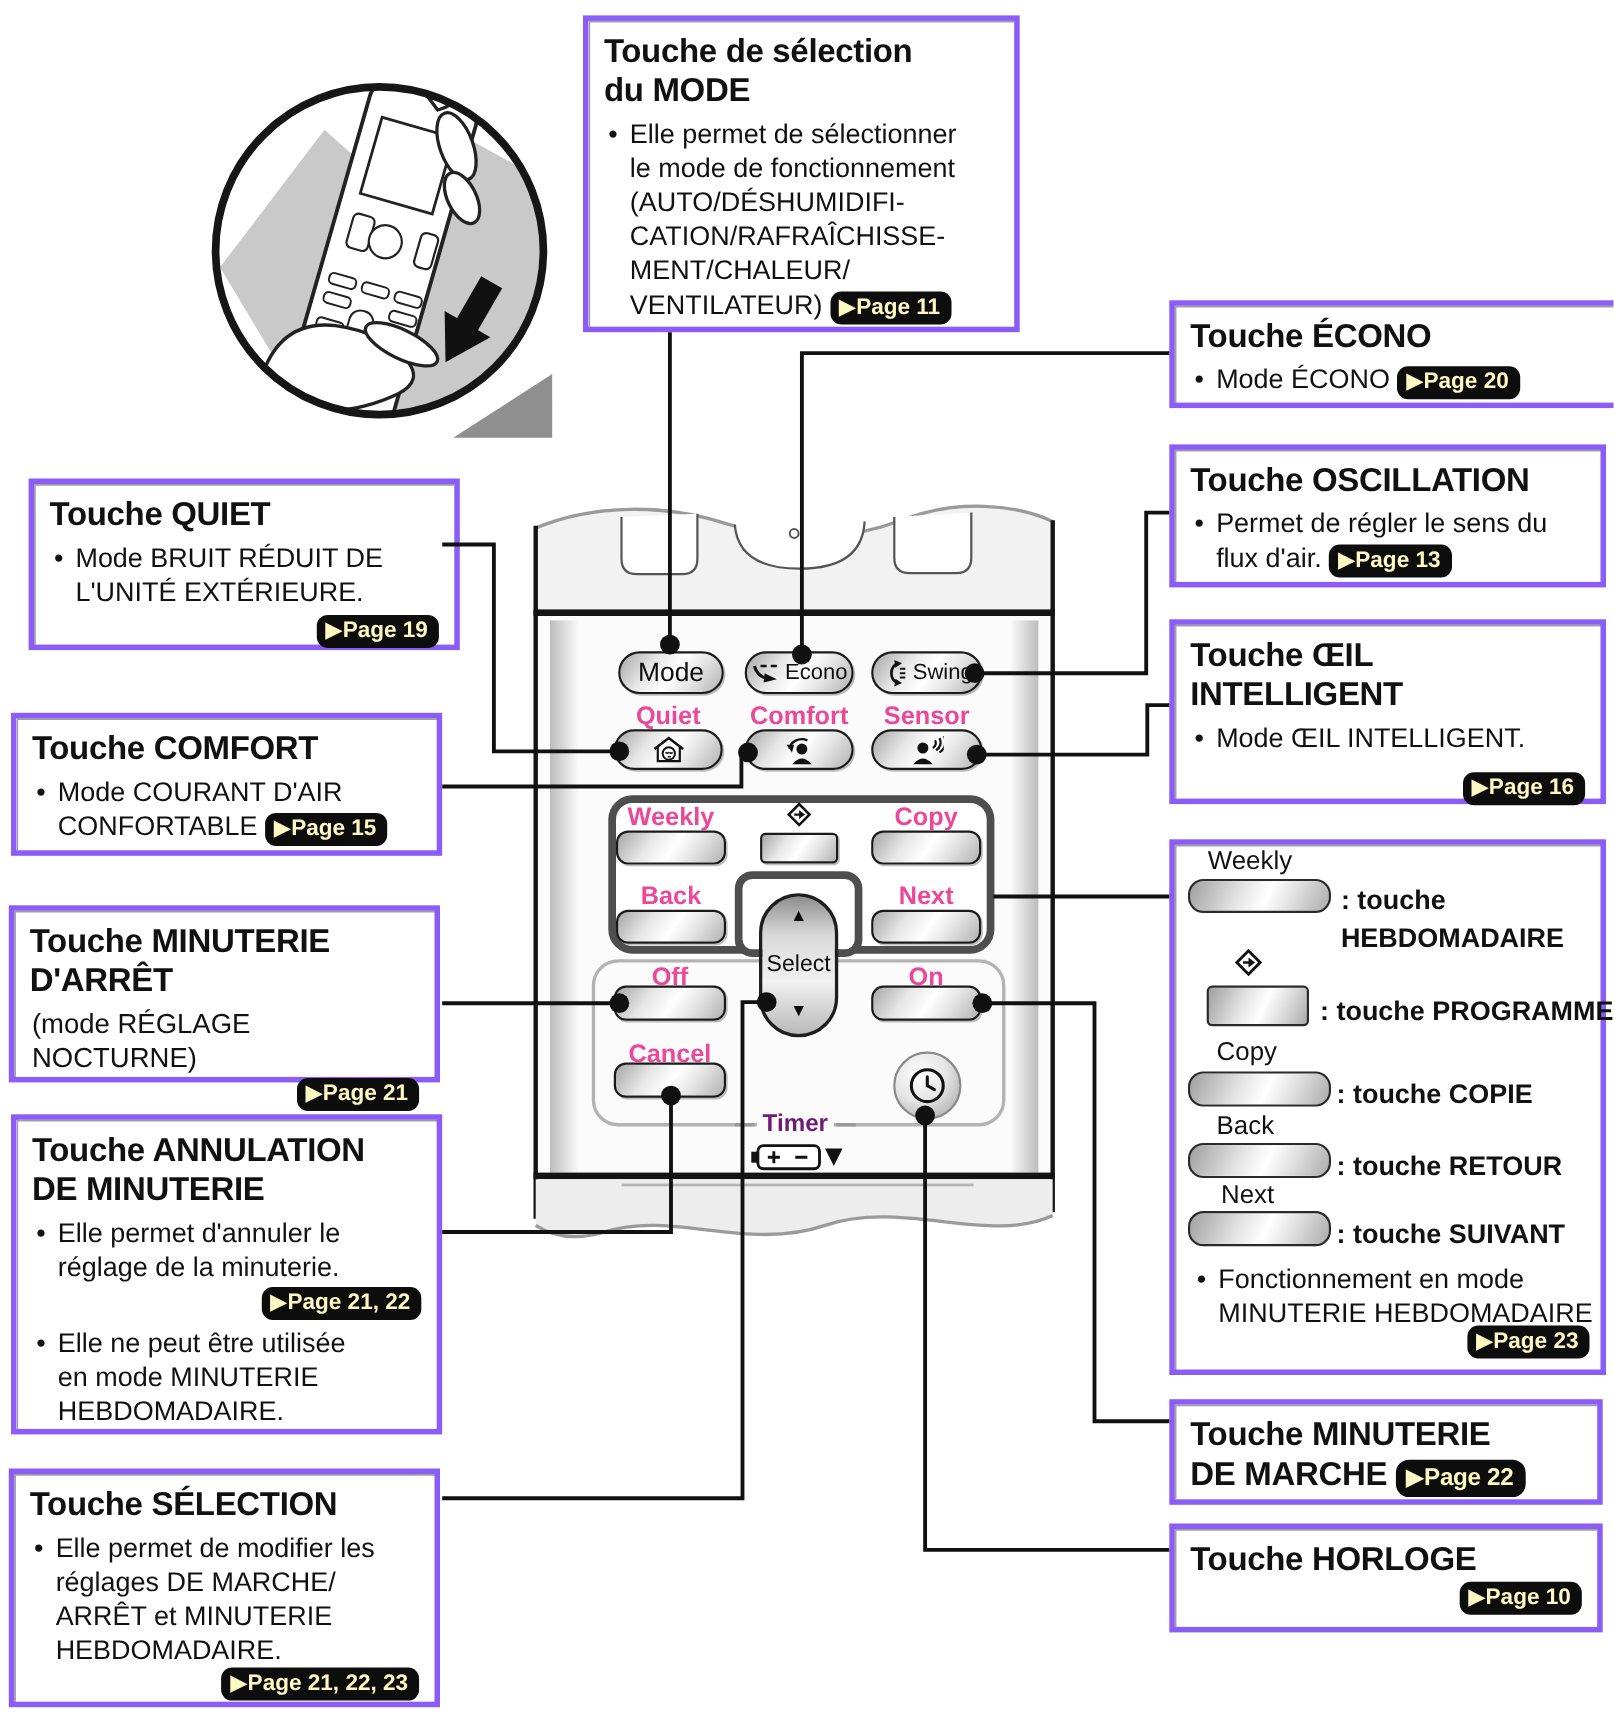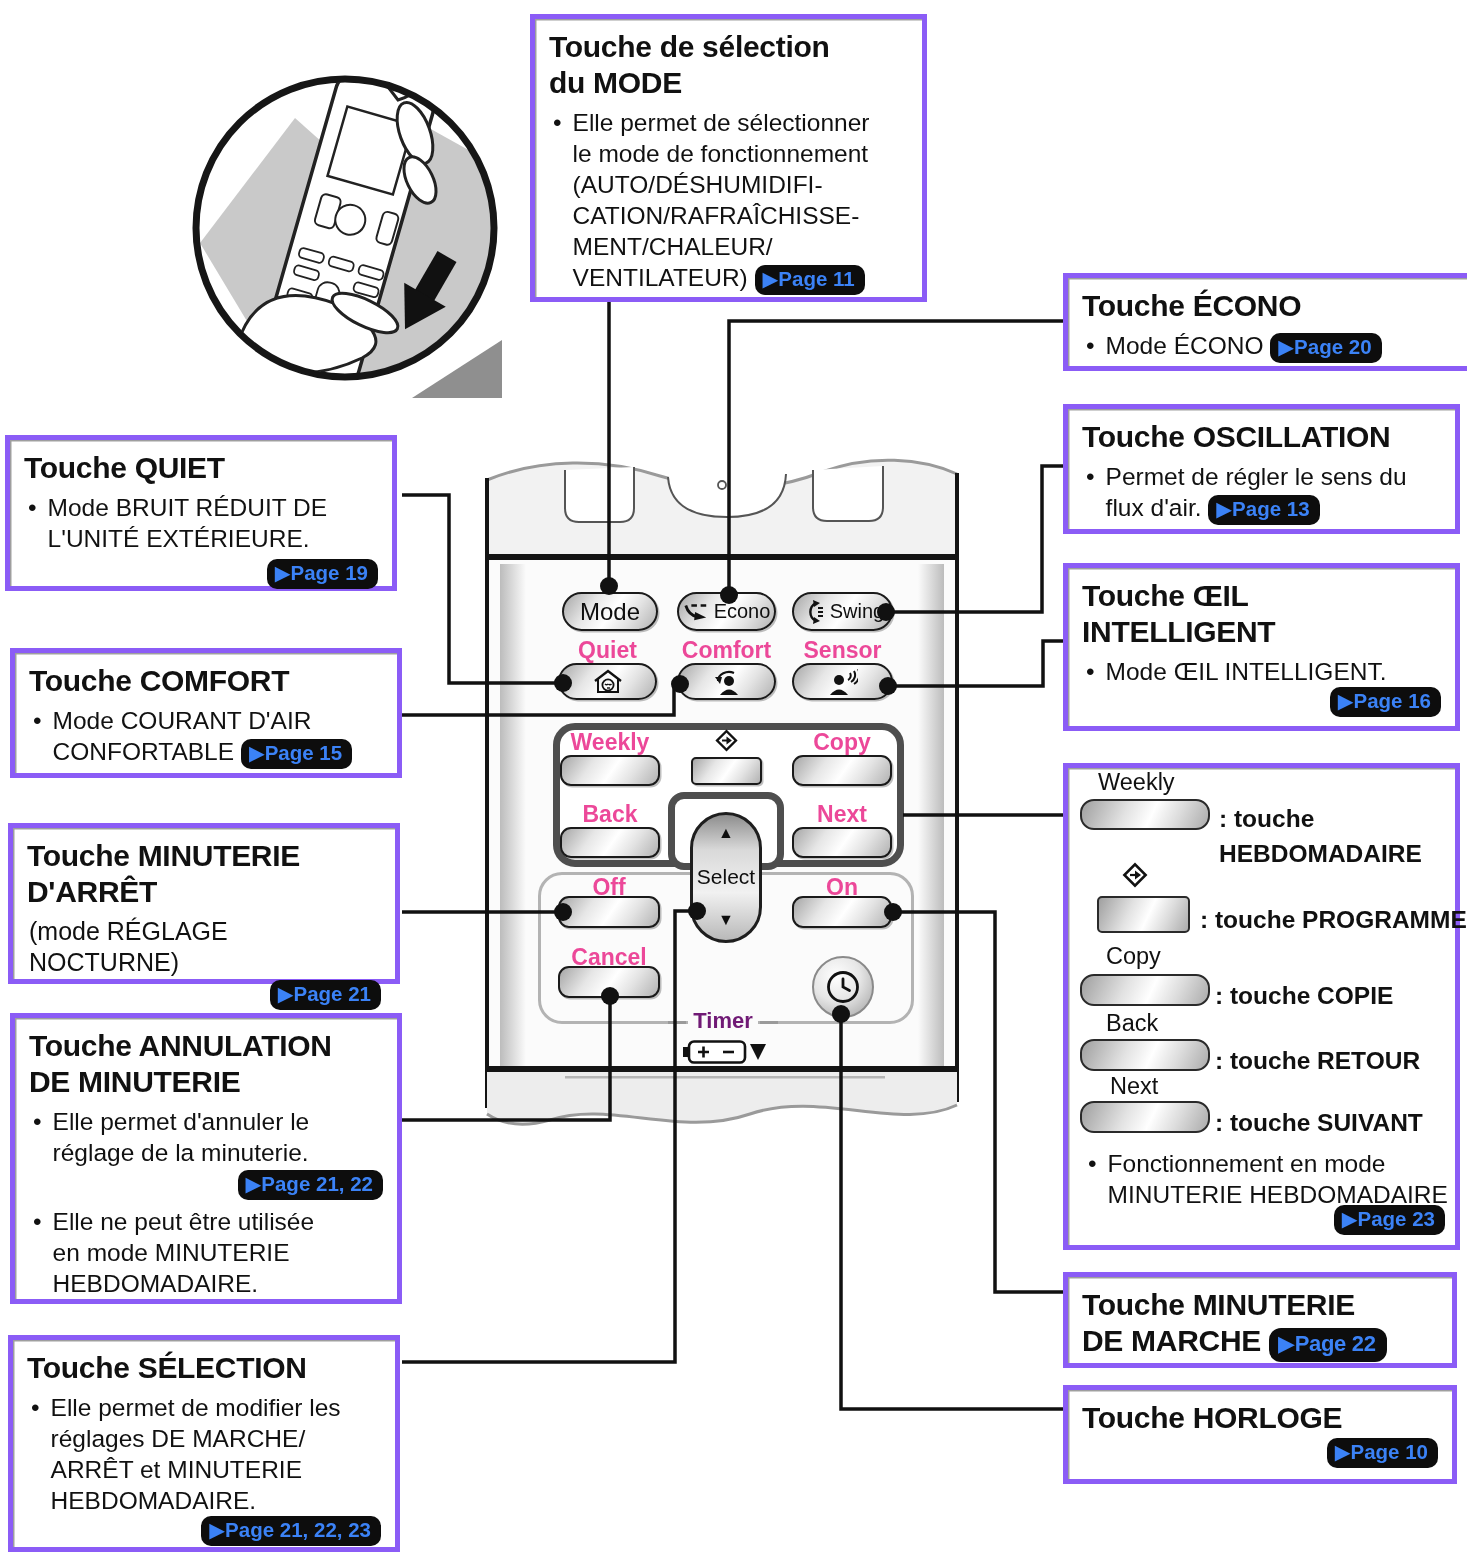--- a/index.html
+++ b/index.html
@@ -8,21 +8,21 @@
   .abs{position:absolute;}
   
   .box{position:absolute;background:#fff;border:5px solid #8b5cf6;box-sizing:border-box;
        padding:8px 14px 10px 14px;box-shadow:inset 1.5px 1.5px 0 rgba(40,40,40,.45);}
   .box h2{margin:2px 0 6px 0;font-size:30px;line-height:36px;font-weight:bold;
           white-space:pre-line;letter-spacing:-.3px;}
   .bullet{display:flex;margin:2px 0 0 4px;font-size:24.5px;line-height:31px;}
   .bullet::before{content:"•";margin-right:11px;flex:none;}
   .btext{white-space:pre-line;}
   .subtitle{font-size:25px;line-height:31px;margin-left:2px;}
-  .badge{display:inline-block;background:#0d0d0d;color:#3b82f6;font-weight:bold;font-size:20.5px;
+  .badge{display:inline-block;background:#0d0d0d;color:#fef9c3;font-weight:bold;font-size:20.5px;
          line-height:24px;padding:2px 10px 4px 8px;border-radius:10px;white-space:nowrap;vertical-align:baseline;}
   .badge-lg{font-size:22px;line-height:26px;padding:3px 11px 5px 9px;border-radius:12px;}
   .badge-row{text-align:right;margin-top:5px;}
   
   .rbtn{position:absolute;box-sizing:border-box;border:2.5px solid #1a1a1a;
         background:linear-gradient(125deg,#a6a6a6 0%,#e6e6e6 30%,#ffffff 52%,#e3e3e3 72%,#b2b2b2 100%);
         display:flex;align-items:center;justify-content:center;gap:5px;
         font-size:24px;font-weight:500;color:#0e0e0e;box-shadow:1.5px 1.5px 0 rgba(0,0,0,.25);}
   .pill{border-radius:20px;}
   .rnd{border-radius:11px;}
@@ -97,21 +97,21 @@
       </g>
       <g transform="translate(265,232) rotate(30)">
         <rect x="-11" y="-4" width="22" height="46" fill="#111"></rect>
         <polygon points="-24,40 24,40 0,80" fill="#111"></polygon>
       </g>
     </g>
     <circle cx="165" cy="200" r="149" fill="none" stroke="#161616" stroke-width="7"></circle>
     <polygon points="322,312 322,370 232,370" fill="#8f8f8f"></polygon>
   </svg>
 
-  <div class="box" style="left:5px;top:435px;width:392px;height:156px;">
+  <div class="box" style="left:26px;top:435px;width:392px;height:156px;">
     <h2>Touche QUIET</h2>
     <div class="bullet">
         <span class="btext">Mode BRUIT RÉDUIT DE
 L'UNITÉ EXTÉRIEURE.</span>
       </div>
     <div class="badge-row"><span class="badge">▶Page 19</span></div>
   </div>
 
   <div class="box" style="left:10px;top:648px;width:392px;height:130px;">
     <h2>Touche COMFORT</h2>
@@ -181,21 +181,21 @@
 flux d'air.</span> <span class="badge">▶Page 13</span></span>
       </div>
   </div>
 
   <div class="box" style="left:1063px;top:563px;width:397px;height:168px;">
     <h2>Touche ŒIL
 INTELLIGENT</h2>
     <div class="bullet">
         <span class="btext">Mode ŒIL INTELLIGENT.</span>
       </div>
-    <div class="badge-row" style="margin-top:0;"><span class="badge">▶Page 16</span></div>
+    <div class="badge-row" style="margin-top:15px;"><span class="badge">▶Page 16</span></div>
   </div>
 
   <div class="box" style="left:1063px;top:763px;width:397px;height:487px;padding:0;"></div>
   <div class="klabel" style="left:1098px;top:769px;">Weekly</div>
   <div class="kpill" style="left:1080px;top:799px;width:130px;height:31px;"></div>
   <div class="kdesc" style="left:1219px;top:801px;">: touche
 HEBDOMADAIRE</div>
 
   <svg class="abs" style="left:1121px;top:861px;" width="28" height="28" viewBox="0 0 28 28">
     <rect x="6.5" y="6.5" width="15" height="15" transform="rotate(45 14 14)" fill="#fff" stroke="#111" stroke-width="2.6"></rect>

